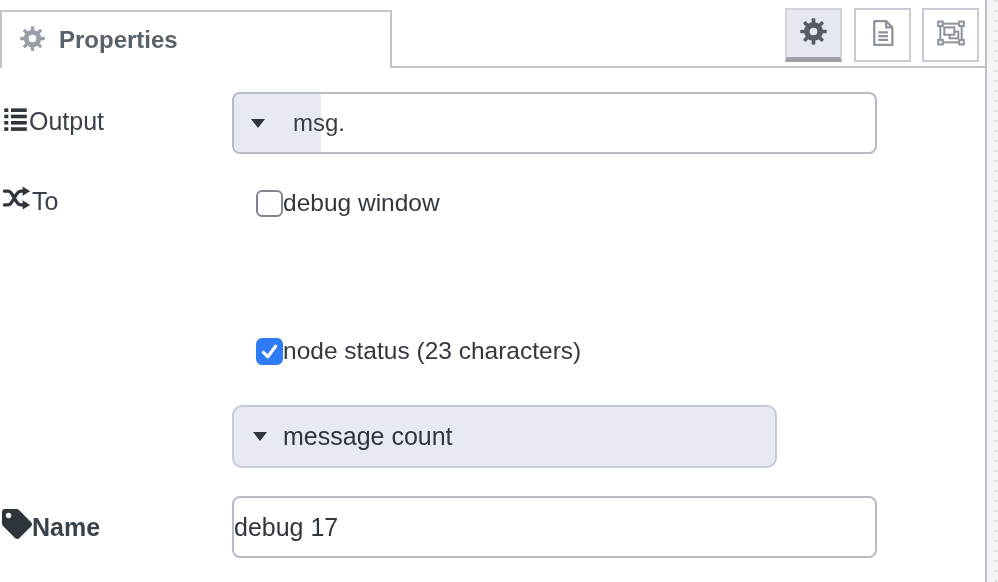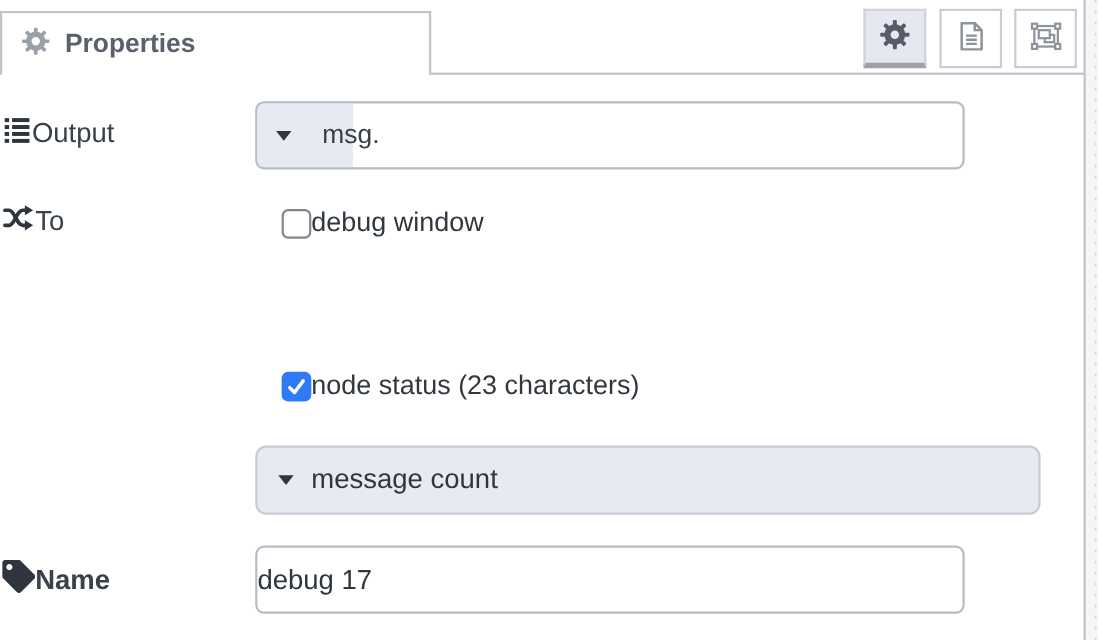--- a/index.html
+++ b/index.html
@@ -62,21 +62,21 @@
     width:27px; height:27px; border:2.5px solid #7f868f; border-radius:6px; background:#fff;
     display:flex; align-items:center; justify-content:center; flex-shrink:0;
   }
   .checkbox svg { display:none; }
   .checkbox.checked { background:#2f7bf6; border-color:#2f7bf6; }
   .checkbox.checked svg { display:block; }
   .cb-label { font-size:24.5px; color:#32383f; }
 
   
   .select-btn {
-    position:absolute; left:232px; top:405px; width:714px; height:63px;
+    position:absolute; left:232px; top:405px; width:545px; height:63px;
     background:#e7e9f3; border:2px solid #c7cad7; border-radius:10px;
     display:flex; align-items:center; padding-left:19px; gap:16px; cursor:pointer;
   }
   .select-label { font-size:25px; color:#2f363d; }
 
   
   .text-input {
     position:absolute; left:232px; top:496px; width:645px; height:62px;
     border:2px solid #b7bbc6; border-radius:8px; outline:none;
     font-size:25px; color:#2f363d; 

